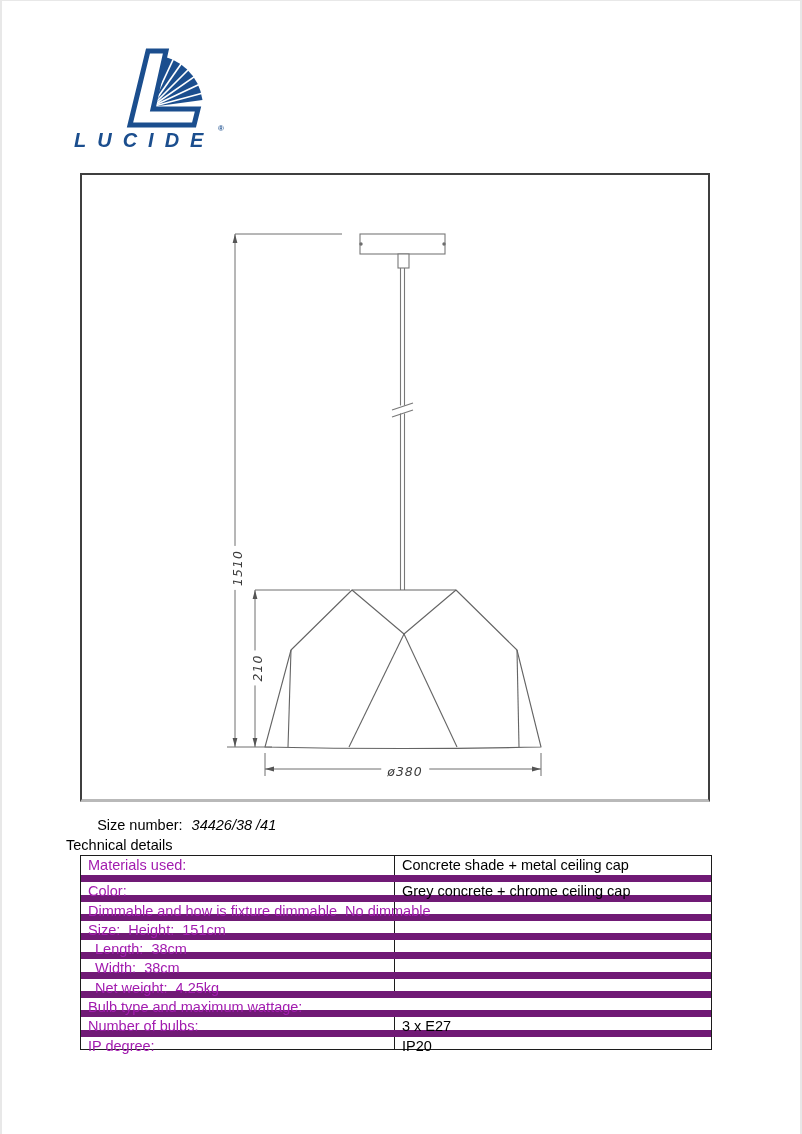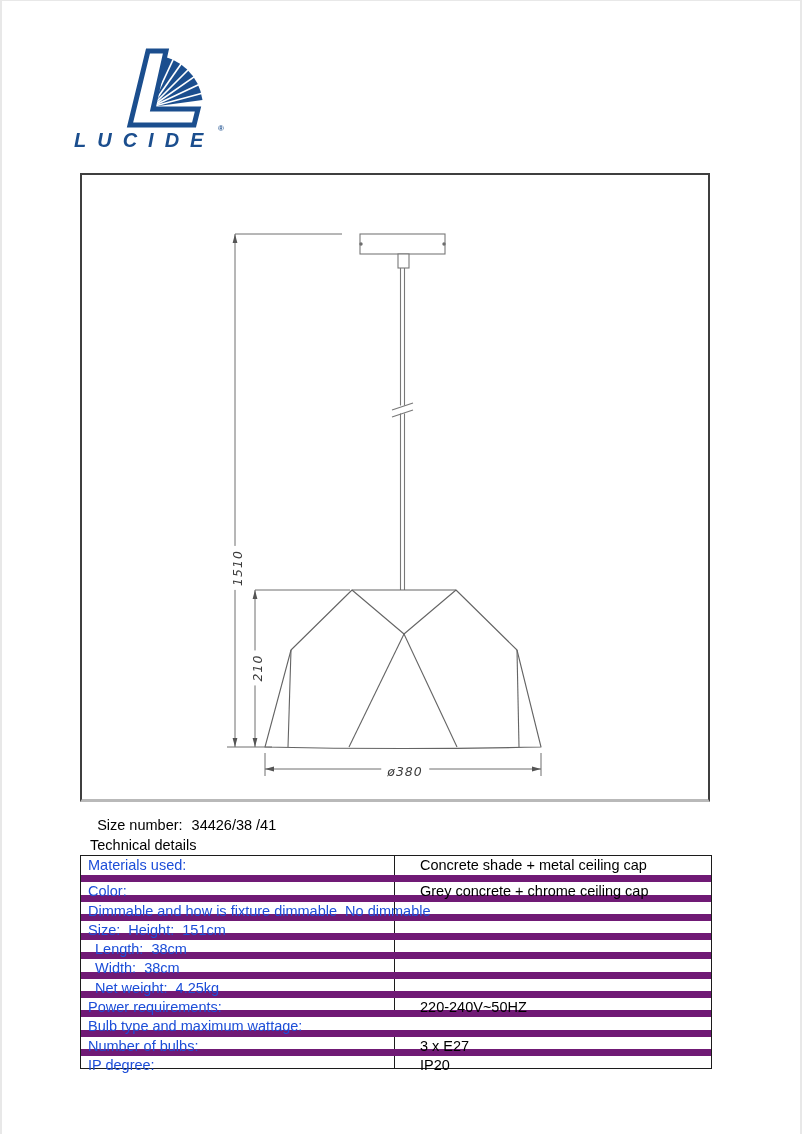--- a/index.html
+++ b/index.html
@@ -41,40 +41,40 @@
     background:#fff; font-family:"DejaVu Sans", sans-serif; font-style:italic;
     font-size:12.5px; color:#3c3c3c; padding:0 6px; letter-spacing:1px;
     white-space:nowrap;
   }
 
   
   .item-line {
     position:absolute; left:79px; top:800px; font-size:14.5px; color:#000;
     white-space:pre;
   }
-  .item-line .val { margin-left:9px; }
+  .item-line .val { margin-left:9px;font-style:italic; }
   .details-title {
-    position:absolute; left:88px; top:836px; font-size:14.5px; color:#000;
+    position:absolute; left:64px; top:836px; font-size:14.5px; color:#000;
   }
 
   
   .details-table {
     position:absolute; left:78px; top:854px; width:632px;
     border:1px solid #1c1c1c; background:#fff;
   }
   .t-row { display:flex; height:19.3px; border-top:7px solid #701a75; }
   .t-row:first-child { border-top:none; }
   .t-label {
     width:313px; flex:0 0 313px; font-size:14.5px; line-height:18.6px;
-    padding-left:7px; white-space:pre; overflow:visible; color:#1d4ed8;
+    padding-left:7px; white-space:pre; overflow:visible; color:#a21caf;
   }
   .t-label.indent { padding-left:14px; }
   .t-value {
     flex:1; border-left:1px solid #1c1c1c; font-size:14.5px;
-    line-height:18.6px; padding-left:25px; white-space:pre; color:#000;
+    line-height:18.6px; padding-left:7px; white-space:pre; color:#000;
   }
 </style>
 </head>
 <body>
 
 <div class="page">
 
   <div class="logo">
     <svg class="logo-mark" width="100" height="80" viewBox="0 0 100 80">
 
@@ -188,24 +188,20 @@
     </div>
     <div class="t-row">
       <div class="t-label indent">Width:  38cm</div>
       <div class="t-value"></div>
     </div>
     <div class="t-row">
       <div class="t-label indent">Net weight:  4.25kg</div>
       <div class="t-value"></div>
     </div>
     <div class="t-row">
-      <div class="t-label">Power requirements:</div>
-      <div class="t-value">220-240V~50HZ</div>
-    </div>
-    <div class="t-row">
       <div class="t-label">Bulb type and maximum wattage:</div>
     </div>
     <div class="t-row">
       <div class="t-label">Number of bulbs:</div>
       <div class="t-value">3 x E27</div>
     </div>
     <div class="t-row">
       <div class="t-label">IP degree:</div>
       <div class="t-value">IP20</div>
     </div>

